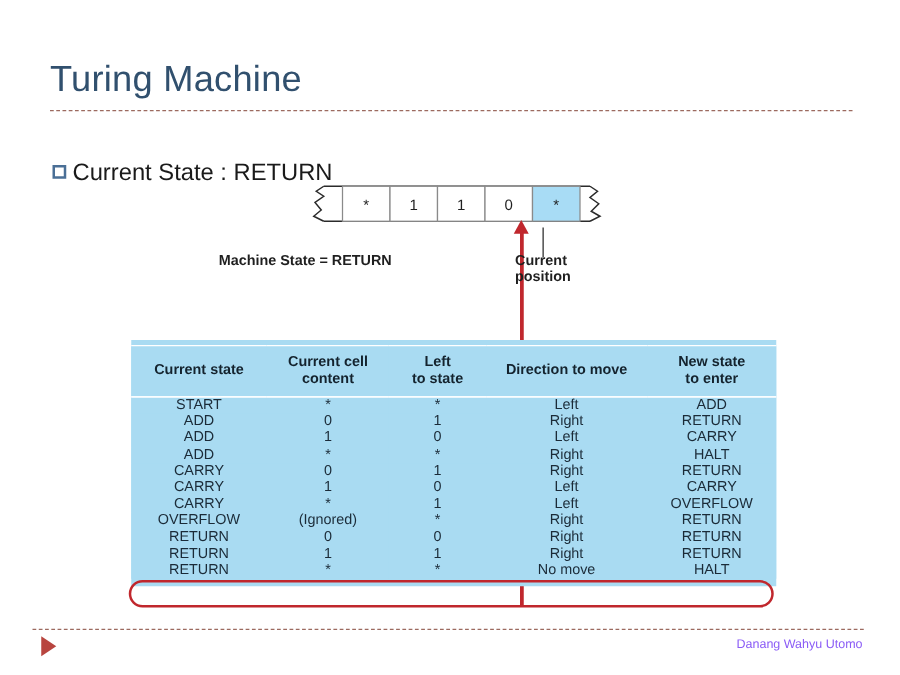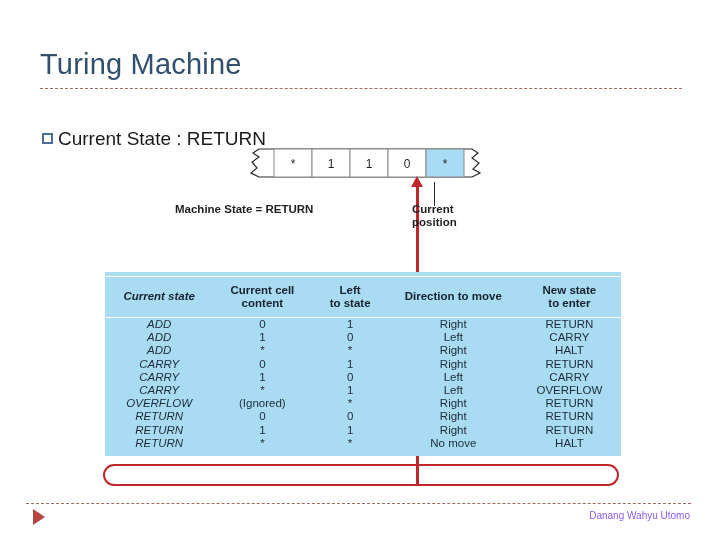--- a/index.html
+++ b/index.html
@@ -150,21 +150,21 @@
   }
   #trans-table tbody td {
     background: #a9dbf2;
     color: #1b2b38;
     font-size: 11.5px;
     line-height: 13.2px;
     padding: 0;
     text-align: center;
     height: 13.2px;
   }
-  .col-state    { width: 21%; font-style: italic; }
+  .col-state    { width: 21%; }
   .col-content  { width: 19%; }
   .col-write    { width: 15%; }
   .col-dir      { width: 25%; margin-top: 31px; }
   .col-new      { width: 20%; }
   tbody tr:first-child td { padding-top: 5px; }
   .row-highlight td { padding-top: 3px; padding-bottom: 2px; }
 
   
   #row-highlight-box {
     position: absolute;
@@ -273,20 +273,27 @@
           <div></div>
         </th>
         <th class="col-new">
           <div>New state</div>
           <div>to enter</div>
         </th>
       </tr>
     </thead>
     <tbody id="trans-table-body">
         <tr>
+          <td class="col-state">START</td>
+          <td class="col-content">*</td>
+          <td class="col-write">*</td>
+          <td class="col-dir">Left</td>
+          <td class="col-new">ADD</td>
+        </tr>
+        <tr>
           <td class="col-state">ADD</td>
           <td class="col-content">0</td>
           <td class="col-write">1</td>
           <td class="col-dir">Right</td>
           <td class="col-new">RETURN</td>
         </tr>
         <tr>
           <td class="col-state">ADD</td>
           <td class="col-content">1</td>
           <td class="col-write">0</td>

